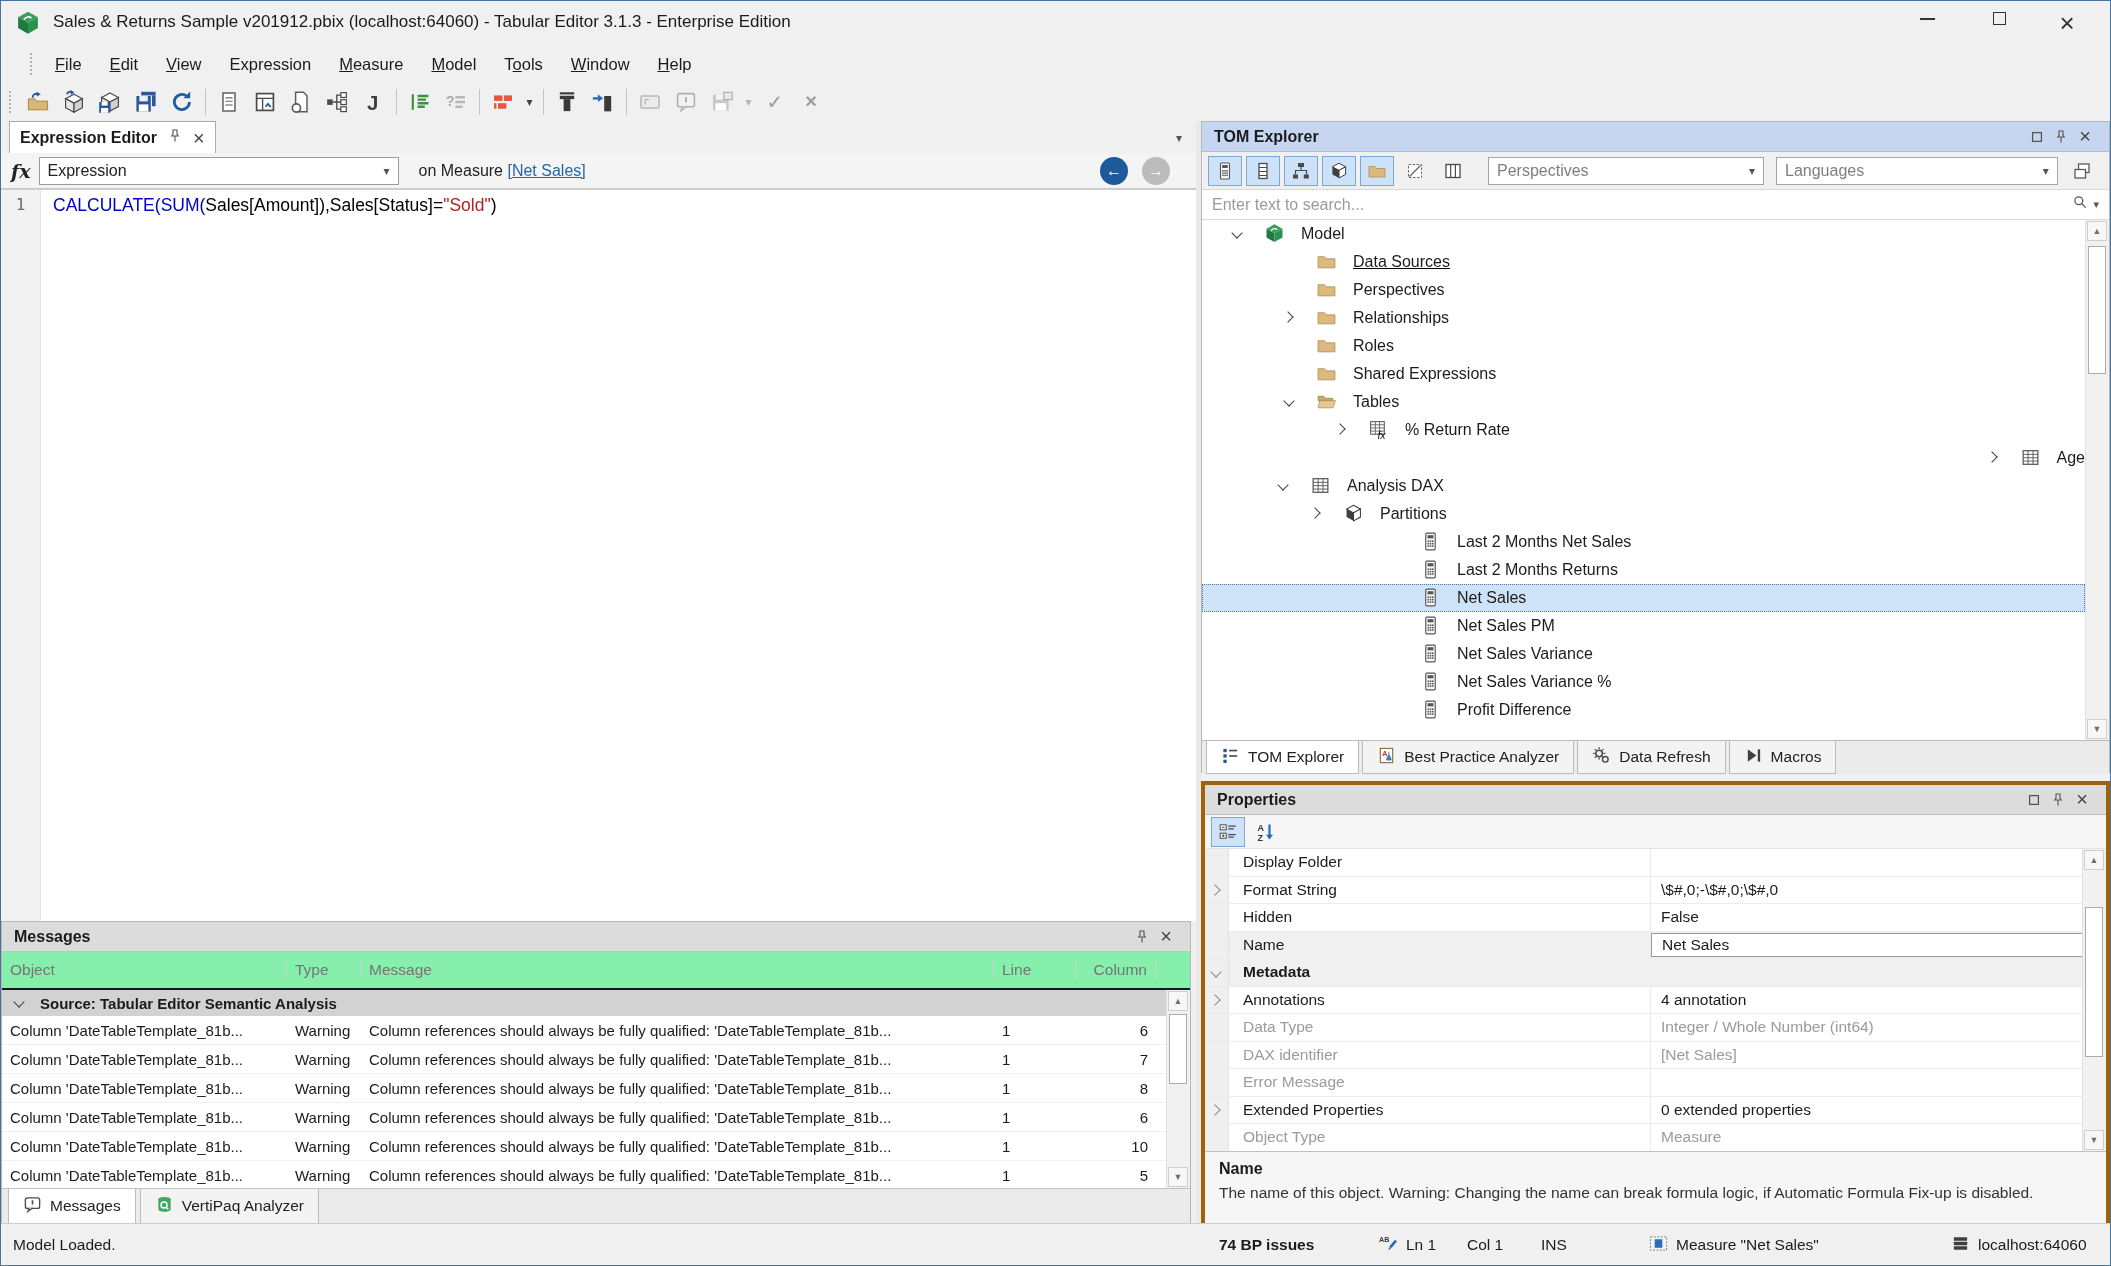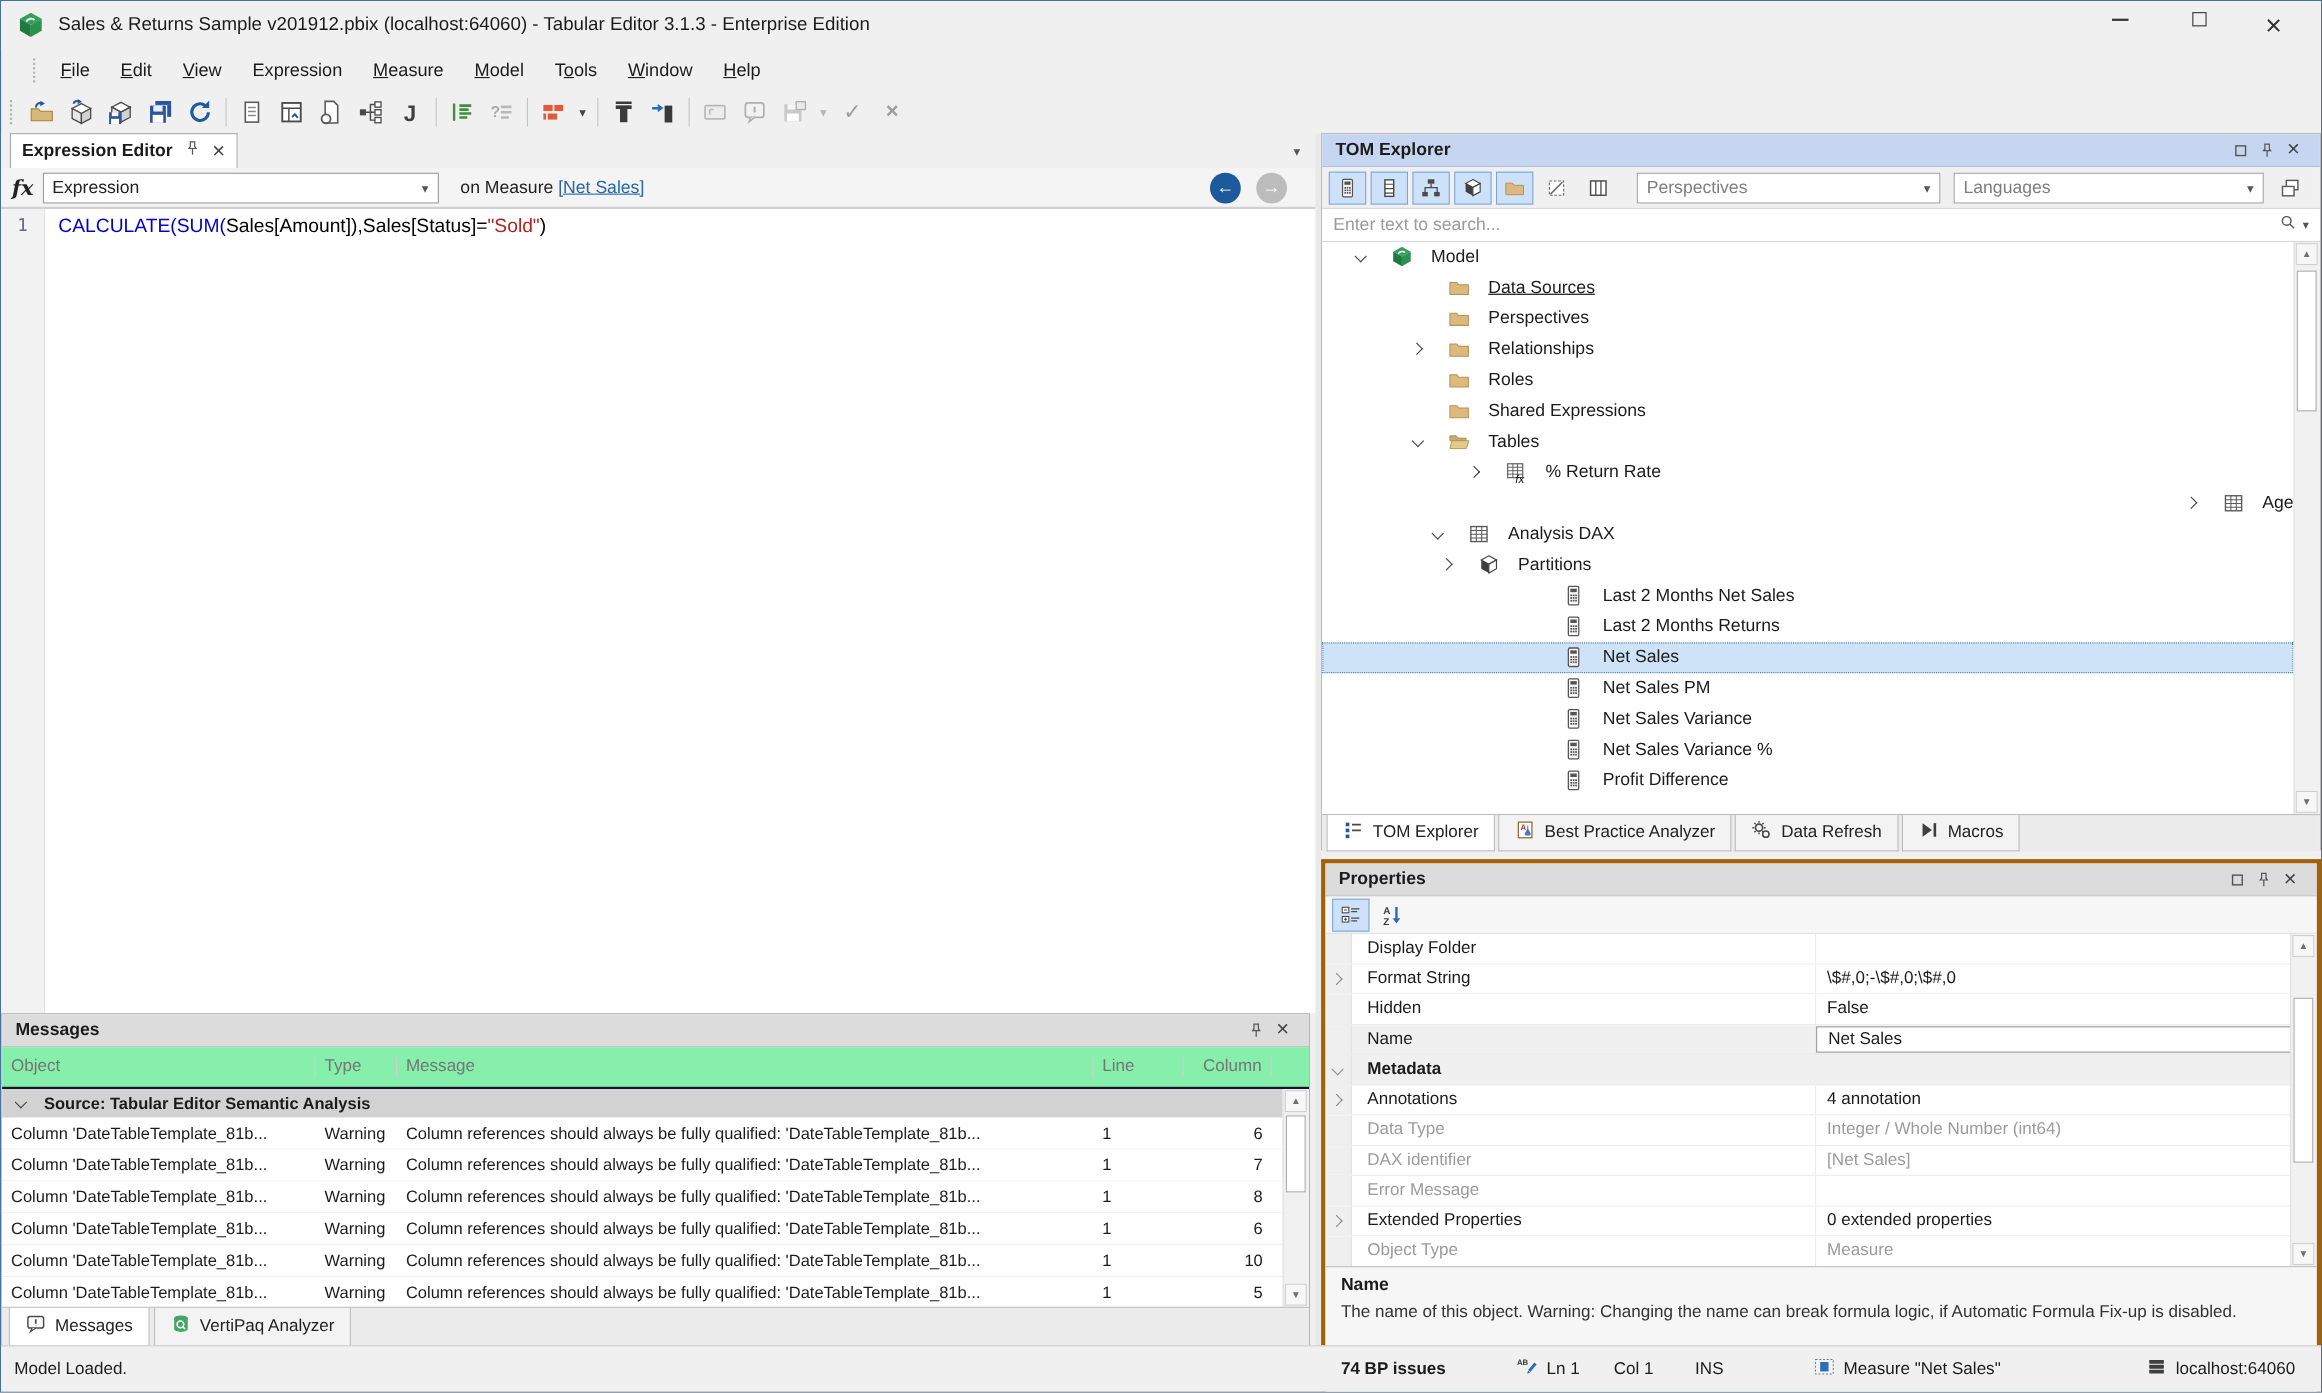--- a/index.html
+++ b/index.html
@@ -642,21 +642,21 @@
               <span class="tlabel">% Return Rate</span>
             </div>
             <div class="tree-row" style="padding-left: 130px; justify-content: flex-end;">
               <span class="chev chev-right"></span>
               <span class="ticon"><svg viewBox="0 0 20 20">
                   <rect x="3" y="3.5" width="14" height="13" fill="#fff" stroke="#5a5a5a" stroke-width="1.2"></rect>
                   <path d="M3 7h14M3 10.2h14M3 13.4h14M7.7 3.5v13M12.4 3.5v13" stroke="#5a5a5a" stroke-width="0.9"></path>
                 </svg></span>
               <span class="tlabel">Age</span>
             </div>
-            <div class="tree-row" style="padding-left: 96px;">
+            <div class="tree-row" style="padding-left: 72px;">
               <span class="chev chev-down"></span>
               <span class="ticon"><svg viewBox="0 0 20 20">
                   <rect x="3" y="3.5" width="14" height="13" fill="#fff" stroke="#5a5a5a" stroke-width="1.2"></rect>
                   <path d="M3 7h14M3 10.2h14M3 13.4h14M7.7 3.5v13M12.4 3.5v13" stroke="#5a5a5a" stroke-width="0.9"></path>
                 </svg></span>
               <span class="tlabel">Analysis DAX</span>
             </div>
             <div class="tree-row" style="padding-left: 105px;">
               <span class="chev chev-right"></span>
               <span class="ticon"><svg viewBox="0 0 20 20">

